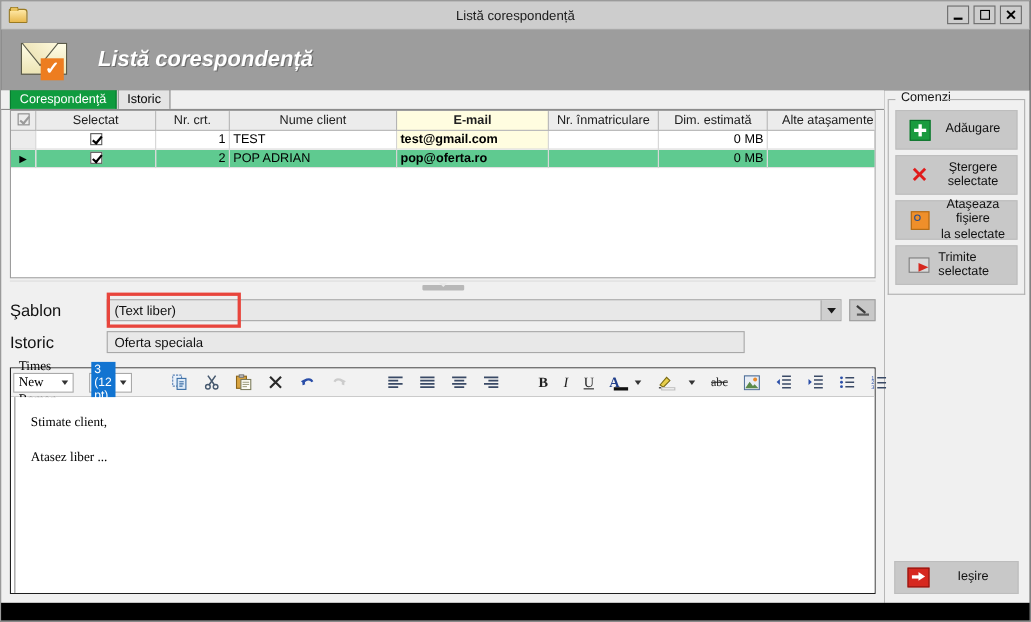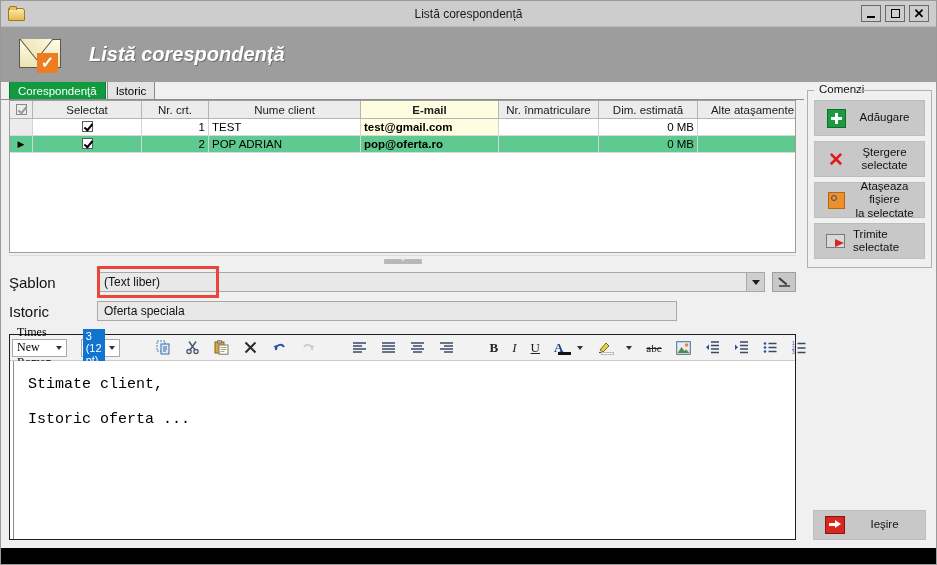--- a/index.html
+++ b/index.html
@@ -246,21 +246,21 @@
   .ddarrow i{display:block;width:0;height:0;border-left:3.5px solid transparent;
     border-right:3.5px solid transparent;border-top:4px solid #333;}
   .underbar{position:absolute;left:4px;bottom:3px;width:13px;height:3px;}
   .epage{
     flex:1 1 auto;background:#fff;position:relative;overflow:hidden;
     display:flex;
   }
   .eleftbar{width:3px;background:#fff;border-right:1px solid #8d8d8d;flex:0 0 auto;}
   .etext{
     flex:1 1 auto;padding:16px 0 0 14px;
-    font-family:Liberation Mono, monospace;font-size:15px;color:#000;line-height:1;
+    font-family:Liberation Serif, serif;font-size:12px;color:#000;line-height:1;
   }
   .etext p{margin:0 0 20px 0;}
 
   
   .gbox{
     border:1px solid #b0b0b0;border-top:none;position:relative;margin-top:8px;
     padding:10px 6px 8px 6px;flex:0 0 auto;
   }
   .gbox:before{
     content:"";position:absolute;left:0;top:0;width:6px;height:1px;background:#b0b0b0;
@@ -566,21 +566,21 @@
                 <text x="0" y="9.5" font-size="5" fill="#2a4ea8" font-family="sans-serif">2</text>
                 <text x="0" y="14" font-size="5" fill="#2a4ea8" font-family="sans-serif">3</text>
                 <path d="M5.5 3.5h8M5.5 8h8M5.5 12.5h8" stroke="#3a4a66" stroke-width="1.4"></path>
               </svg>
           </div>
         </div>
         <div class="epage">
           <div class="eleftbar"></div>
           <div class="etext">
             <p>Stimate client,</p>
-            <p>Istoric oferta ...</p>
+            <p>Atasez liber ...</p>
           </div>
         </div>
       </div>
     </div>
 
     <div class="right">
       <div class="rightpanel-inner">
         <div class="gbox">
           <div class="gbox-legend">Comenzi</div>
 

